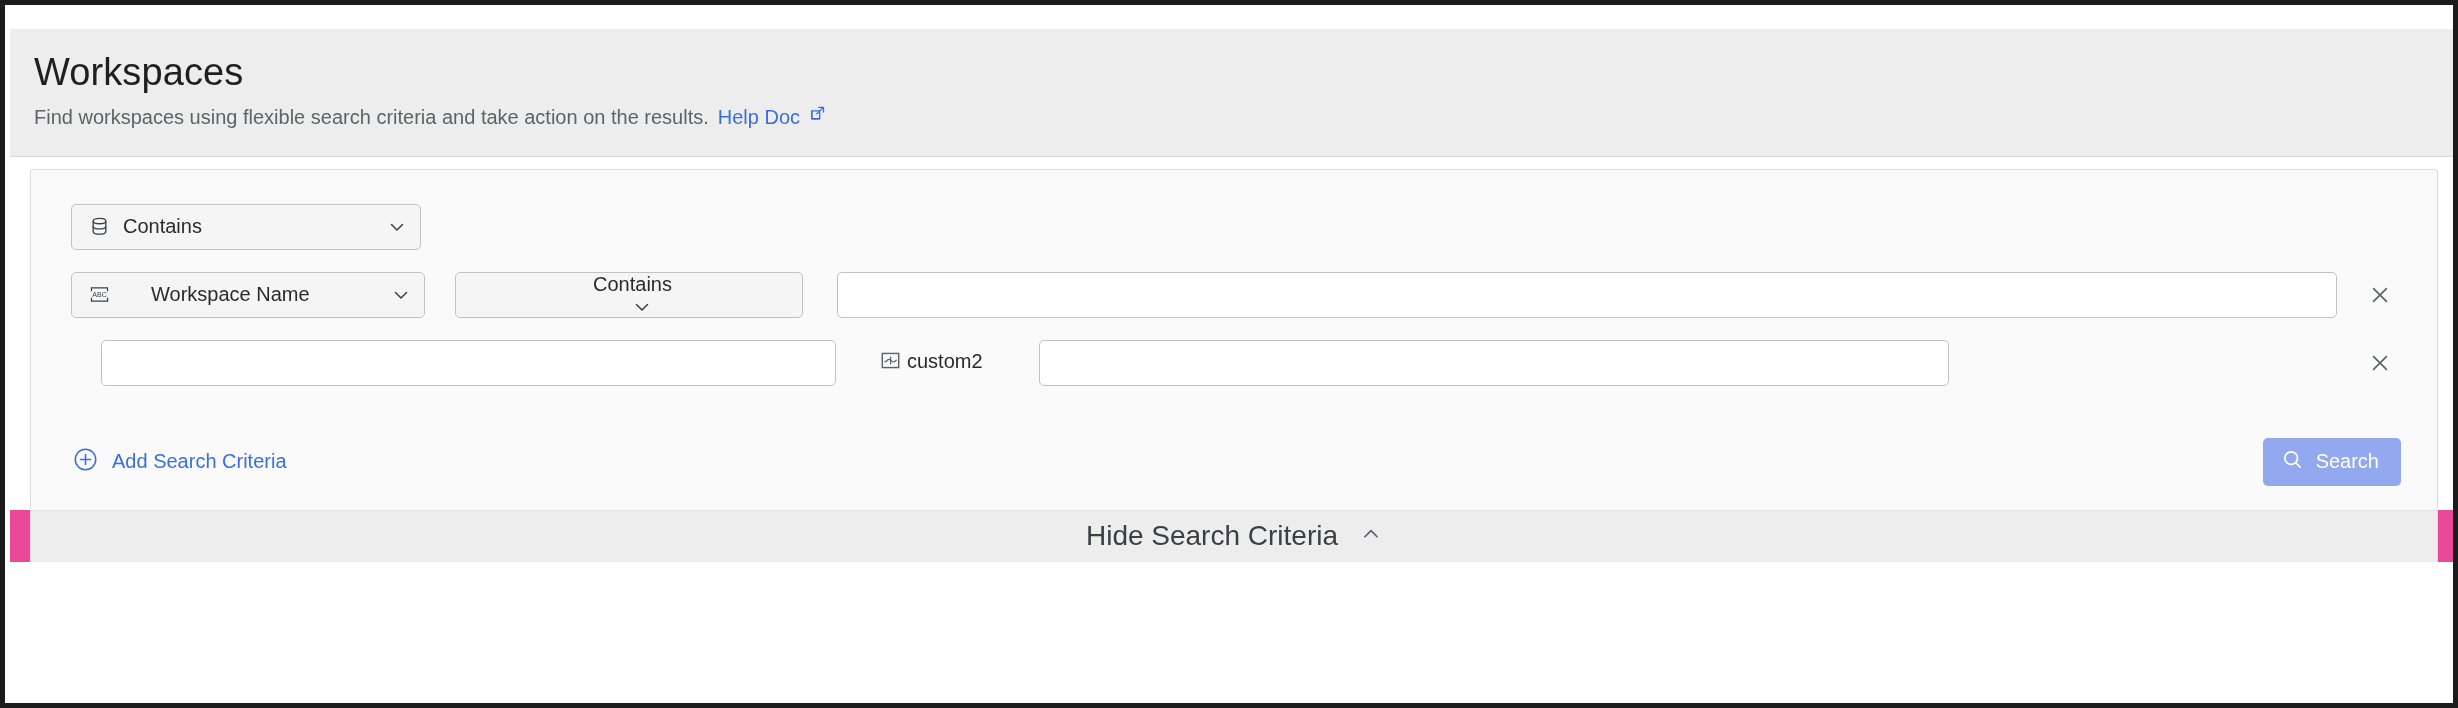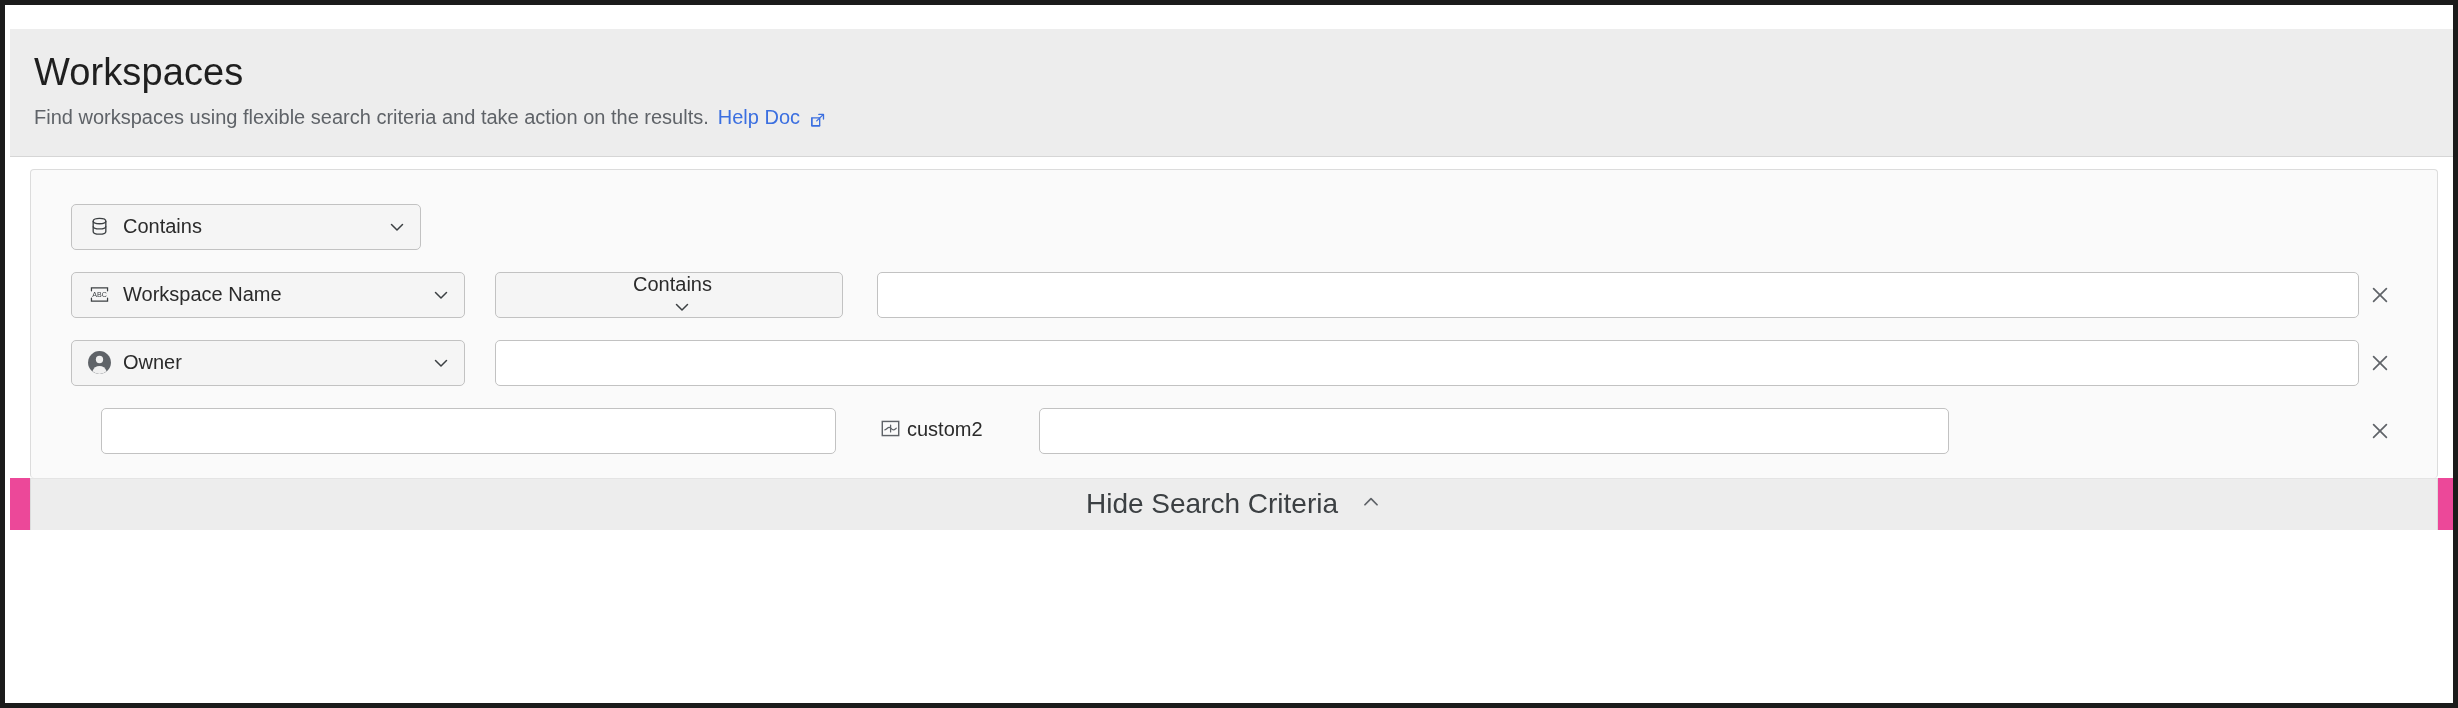--- a/index.html
+++ b/index.html
@@ -51,21 +51,21 @@
     margin: 0;
     display: flex;
     align-items: center;
     gap: 0;
   }
   .help-link {
     color: #3b6fe0;
     text-decoration: none;
     margin-left: 9px;
     display: inline-flex;
-    align-items: flex-end;
+    align-items: flex-start;
     gap: 8px;
     cursor: pointer;
   }
   .help-link svg { display: block; }
 
   
   .panel-wrap {
     flex: 0 0 auto;
     background: #ffffff;
     padding: 12px 20px 0 20px;
@@ -115,21 +115,21 @@
     white-space: nowrap;
     flex: 1 1 auto;
   }
   .select .chev {
     flex: 0 0 auto;
     margin-left: 18px;
     display: flex;
     align-items: center;
   }
   .select.w-field { width: 350px; }
-  .select.w-field-narrow { width: 394px; }
+  .select.w-field-narrow { width: 354px; gap: 28px; }
   .select.w-op { width: 348px; padding-left: 20px; }
 
   
   .text-input {
     height: 46px;
     background: #ffffff;
     border: 1px solid #c2c2c2;
     border-radius: 5px;
     font-size: 19px;
     color: #2b2b2b;
@@ -284,70 +284,66 @@
 
           <input class="text-input" style="margin-left: 34px; width: 1500px;" placeholder="">
 
           <span class="row-x">
             <svg width="22" height="22" viewBox="0 0 22 22" fill="none">
               <path d="M4.6 4.6L17.4 17.4M17.4 4.6L4.6 17.4" stroke="#5f6368" stroke-width="1.7" stroke-linecap="round"></path>
             </svg>
           </span>
         </div>
 
+
         <div class="criteria-row">
-          <div class="select w-field-narrow">
-            <span class="sel-icon">
-              <svg width="25" height="25" viewBox="0 0 24 24">
-                <circle cx="12" cy="12" r="11" fill="#5f6368"></circle>
-                <circle cx="12" cy="9.1" r="3.5" fill="#f0f0f0"></circle>
-                <path d="M5.2 20.4c1.1-3.3 3.7-5.1 6.8-5.1s5.7 1.8 6.8 5.1A11 11 0 0 1 12 23a11 11 0 0 1-6.8-2.6z" fill="#f0f0f0"></path>
-              </svg>
-            </span>
-            <span class="sel-label">Owner</span>
-            <span class="chev">
-              <svg width="20" height="20" viewBox="0 0 20 20" fill="none">
-                <path d="M4.5 7.5L10 13l5.5-5.5" stroke="#3c4043" stroke-width="1.5" stroke-linecap="round" stroke-linejoin="round"></path>
-              </svg>
-            </span>
-          </div>
-
-          <input class="text-input" style="margin-left: 30px; width: 1868px;" placeholder="">
+
+          <input class="text-input" style="margin-left: 30px; width: 735px;" placeholder="">
+
+          <span class="inline-label" style="margin-left:44px;">
+            <span>
+              <svg width="21" height="21" viewBox="0 0 22 22" fill="none">
+                <rect x="2.4" y="3.6" width="17.2" height="14.8" stroke="#5f6368" stroke-width="1.5"></rect>
+                <path d="M5 12.4c2.2 0 2.6-2.6 4.6-2.6 2.1 0 2.3 2.6 4.4 2.6 1.3 0 2-0.9 3-1.7" stroke="#5f6368" stroke-width="1.3" stroke-linecap="round"></path>
+                <path d="M11.1 7.4v7.2" stroke="#5f6368" stroke-width="1.3" stroke-linecap="round"></path>
+              </svg>
+            </span>
+            <span>custom2</span>
+          </span>
+
+          <input class="text-input" style="margin-left: 56px; width: 910px;" placeholder="">
 
           <span class="row-x">
             <svg width="22" height="22" viewBox="0 0 22 22" fill="none">
               <path d="M4.6 4.6L17.4 17.4M17.4 4.6L4.6 17.4" stroke="#5f6368" stroke-width="1.7" stroke-linecap="round"></path>
             </svg>
           </span>
         </div>
 
-        <div class="criteria-row">
-
-          <input class="text-input" style="margin-left: 30px; width: 735px;" placeholder="">
-
-          <span class="inline-label" style="margin-left:44px;">
+        <div class="panel-actions">
+          <div class="add-criteria">
             <span>
-              <svg width="21" height="21" viewBox="0 0 22 22" fill="none">
-                <rect x="2.4" y="3.6" width="17.2" height="14.8" stroke="#5f6368" stroke-width="1.5"></rect>
-                <path d="M5 12.4c2.2 0 2.6-2.6 4.6-2.6 2.1 0 2.3 2.6 4.4 2.6 1.3 0 2-0.9 3-1.7" stroke="#5f6368" stroke-width="1.3" stroke-linecap="round"></path>
-                <path d="M11.1 7.4v7.2" stroke="#5f6368" stroke-width="1.3" stroke-linecap="round"></path>
-              </svg>
-            </span>
-            <span>custom2</span>
-          </span>
-
-          <input class="text-input" style="margin-left: 56px; width: 910px;" placeholder="">
-
-          <span class="row-x">
-            <svg width="22" height="22" viewBox="0 0 22 22" fill="none">
-              <path d="M4.6 4.6L17.4 17.4M17.4 4.6L4.6 17.4" stroke="#5f6368" stroke-width="1.7" stroke-linecap="round"></path>
-            </svg>
-          </span>
+              <svg width="25" height="25" viewBox="0 0 24 24" fill="none">
+                <circle cx="12" cy="12" r="9.8" stroke="#3b6fe0" stroke-width="1.5"></circle>
+                <path d="M12 7.2v9.6M7.2 12h9.6" stroke="#3b6fe0" stroke-width="1.5" stroke-linecap="round"></path>
+              </svg>
+            </span>
+            <span>Add Search Criteria</span>
+          </div>
+
+          <button class="search-btn">
+            <span>
+              <svg width="23" height="23" viewBox="0 0 24 24" fill="none">
+                <circle cx="10.6" cy="10.6" r="6.6" stroke="#ffffff" stroke-width="1.8"></circle>
+                <path d="M15.5 15.5l4.6 4.6" stroke="#ffffff" stroke-width="1.8" stroke-linecap="round"></path>
+              </svg>
+            </span>
+            <span>Search</span>
+          </button>
         </div>
-
 
       </div>
     </div>
 
     <div class="hide-bar">
       <span>Hide Search Criteria</span>
       <span>
         <svg width="22" height="22" viewBox="0 0 20 20" fill="none">
           <path d="M4.5 12.5L10 7l5.5 5.5" stroke="#5f6368" stroke-width="1.6" stroke-linecap="round" stroke-linejoin="round"></path>
         </svg>

